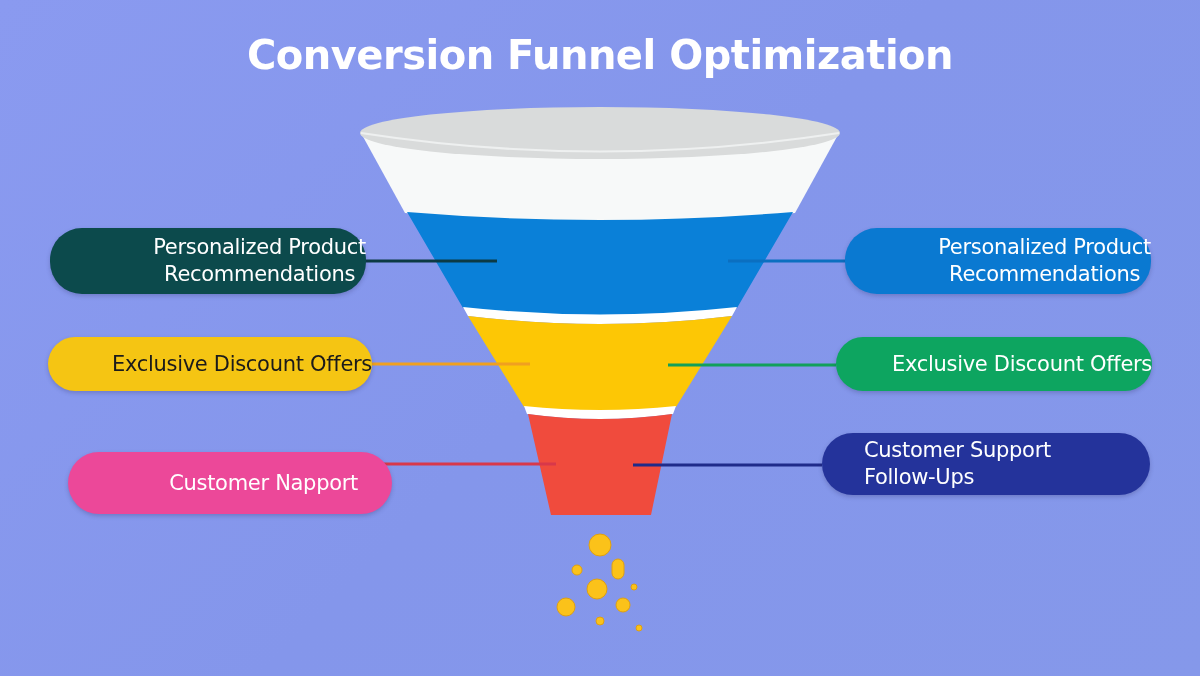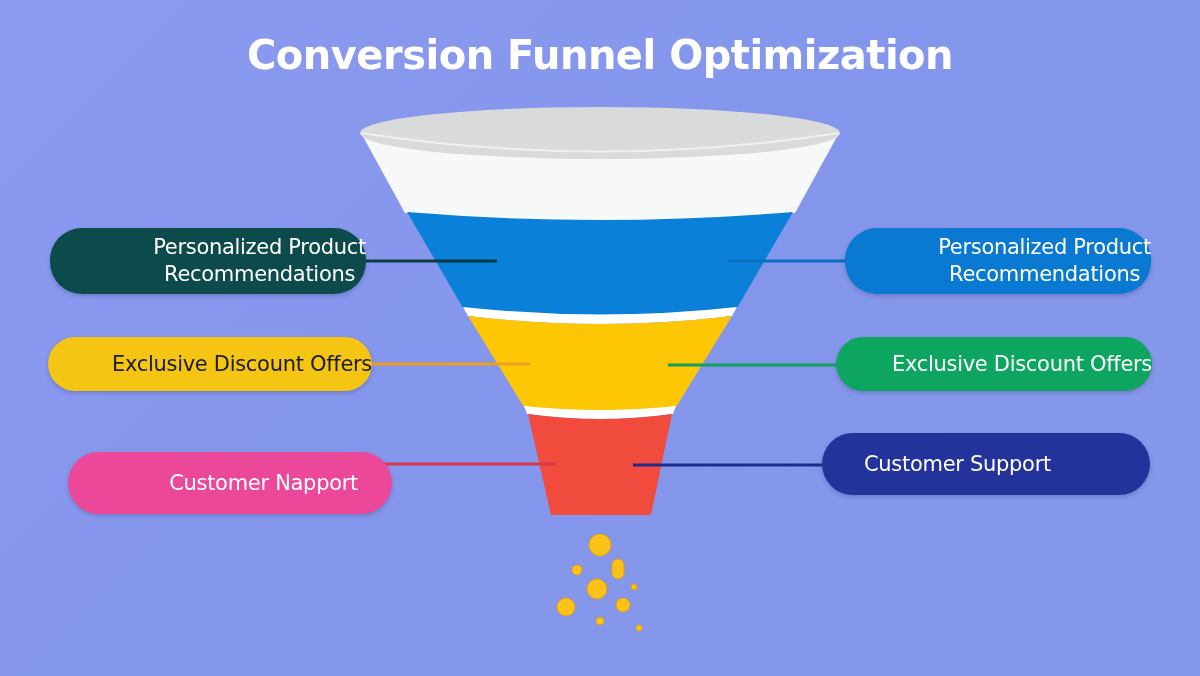--- a/index.html
+++ b/index.html
@@ -90,14 +90,15 @@
     <span>Personalized Product</span>
     <span>Recommendations</span>
   </div>
 </div>
 <div class="pill r2">
   <span>Exclusive Discount Offers</span>
 </div>
 <div class="pill r3">
   <div>
     <span>Customer Support</span>
+    <span>Follow-Ups</span>
   </div>
 </div>
 
 </body></html>

